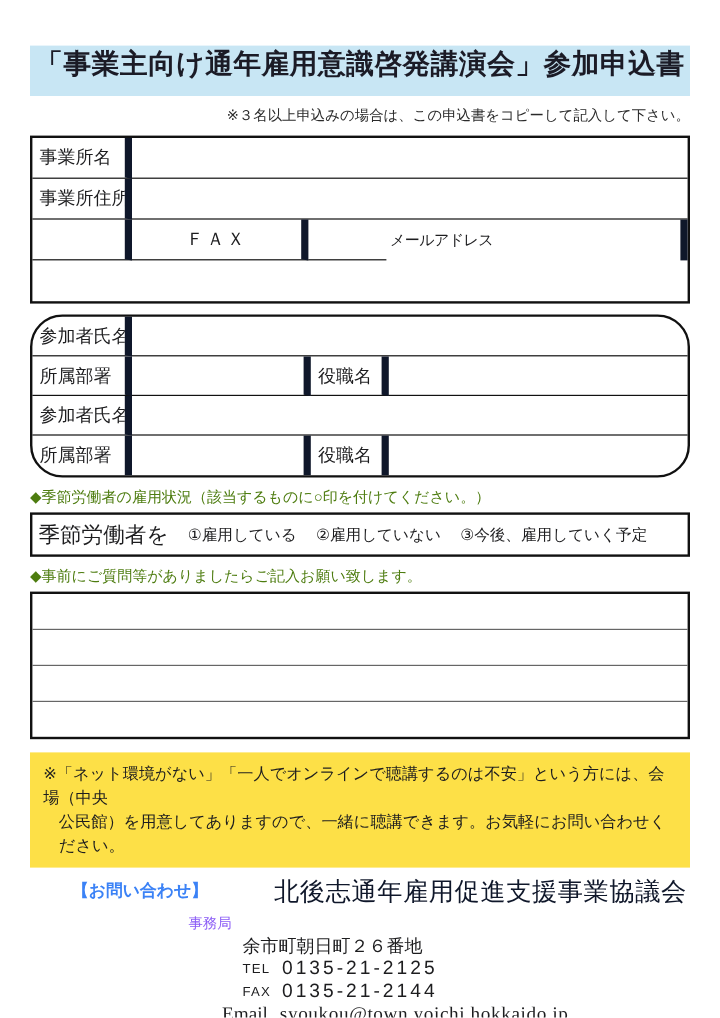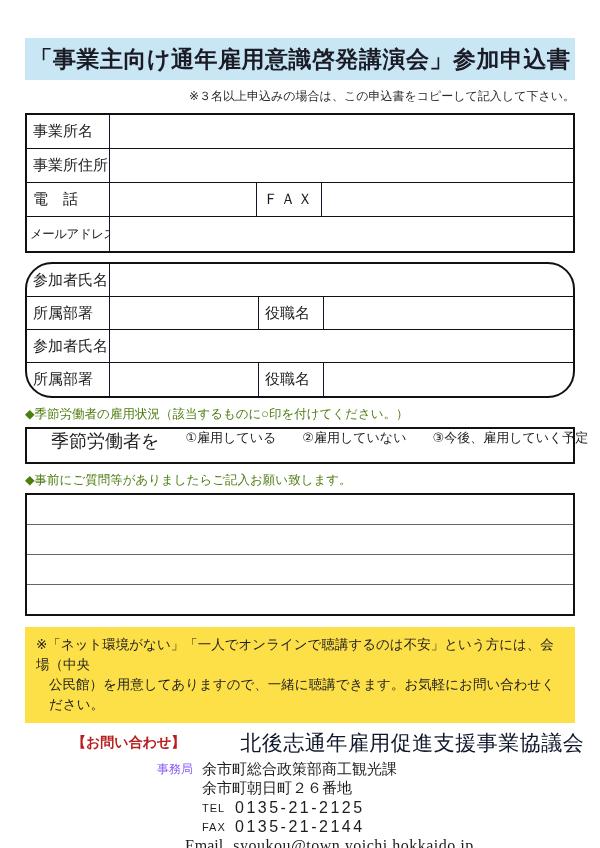--- a/index.html
+++ b/index.html
@@ -10,21 +10,21 @@
     font-family:"Liberation Sans","DejaVu Sans",sans-serif;
     color:#1d1d1f;
     overflow:hidden;
   }
 
   
   .title-bar {
     margin:38px 25px 0;
     height:42px;
     background:#c8e6f4;
-    display:flex; align-items:center; justify-content:center;
+    display:flex; justify-content:center;
   }
   .title-text {
     font-size:23px; font-weight:bold; color:#1b1b26; letter-spacing:0.5px;
     white-space:nowrap;
   }
 
   .copy-note {
     margin:8px 25px 0;
     text-align:right;
     font-size:12px; color:#2a2a2a;
@@ -34,21 +34,21 @@
   .form-table {
     margin:9px 25px 0;
     border:2px solid #111;
     display:grid;
     background:#fff;
   }
   .office-table       { margin-top:8px; grid-template-columns:83px 147px 65px 1fr; grid-auto-rows:34px; }
   .participants-table { grid-template-columns:83px 149px 65px 1fr; grid-auto-rows:33px;border-radius:27px; }
 
   .cell {
-    border-right:1px solid #0f172a;
+    border-right:6px solid #0f172a;
     border-bottom:1px solid #111;
     display:flex; align-items:center;
     overflow:hidden;
   }
   .cell.lbl { padding:0 6px; font-size:15px; white-space:nowrap; }
   .cell.sm  { font-size:12.5px; letter-spacing:-0.5px; padding:0 3px; }
   .cell.ctr { justify-content:center; padding:0; letter-spacing:2px; }
   .span3    { grid-column:span 3; }
   .no-r     { border-right:none; }
   .no-b     { border-bottom:none; }
@@ -58,23 +58,23 @@
     margin:8px 25px 0;
     font-size:12.5px; color:#4d7c0f;
     white-space:nowrap;
   }
 
   
   .options-box {
     margin:4px 25px 0;
     border:2px solid #111;
     height:33px;
-    display:flex; align-items:flex-start;
-    padding:0 24px;
-    gap:26px;
+    display:flex; align-items:center;
+    padding:0 5px;
+    gap:16px;
     white-space:nowrap;
   }
   .options-subject { font-size:18px; color:#1d1d1f; }
   .option-item     { font-size:13px; color:#1d1d1f; }
 
   
   .question-box {
     margin:4px 25px 0;
     border:2px solid #111;
   }
@@ -90,21 +90,21 @@
     color:#1d1d1f;
   }
   .venue-line2 { padding-left:13px; }
 
   
   .contact-row {
     margin:6px 0 0 60px;
     display:flex; align-items:center; gap:10px;
     white-space:nowrap;
   }
-  .contact-label { font-size:14px; font-weight:bold; color:#b91c1c;margin-left:12px; }
+  .contact-label { font-size:14px; font-weight:bold; color:#3b82f6; }
   .org-name      { font-size:21px; font-weight:normal; color:#0f172a; letter-spacing:0.5px;margin-left:45px; }
 
   .contact-details { margin:3px 0 0 157px; }
   .detail-row { height:19px; display:flex; align-items:center; white-space:nowrap; }
   .bureau-label { display:inline-block; width:45px; font-size:12px; color:#8b5cf6; }
   .detail-text  { font-size:15px; color:#1d1d1f; }
   .detail-indent { padding-left:45px; }
   .telfax-label { display:inline-block; width:33px; font-size:11px; letter-spacing:1px; color:#1d1d1f; }
   .telfax-num   { font-size:16px; letter-spacing:2.5px; color:#1d1d1f; }
   .email-row    { padding-left:28px; }
@@ -122,21 +122,20 @@
 
   <div class="copy-note">※３名以上申込みの場合は、この申込書をコピーして記入して下さい。</div>
 
   <div class="form-table office-table">
     <div class="cell lbl">事業所名</div>
     <div class="cell span3 no-r"></div>
 
     <div class="cell lbl">事業所住所</div>
     <div class="cell span3 no-r"></div>
 
-    <div class="cell lbl">電　話</div>
     <div class="cell"></div>
     <div class="cell lbl ctr">ＦＡＸ</div>
     <div class="cell no-r"></div>
 
     <div class="cell lbl sm no-b">メールアドレス</div>
     <div class="cell span3 no-r no-b"></div>
   </div>
 
   <div class="form-table participants-table">
     <div class="cell lbl">参加者氏名</div>
@@ -178,21 +177,20 @@
   </div>
 
   <div class="contact-row">
     <span class="contact-label">【お問い合わせ】</span>
     <span class="org-name">北後志通年雇用促進支援事業協議会</span>
   </div>
 
   <div class="contact-details">
     <div class="detail-row">
       <span class="bureau-label">事務局</span>
-      <span class="detail-text">余市町総合政策部商工観光課</span>
     </div>
     <div class="detail-row detail-indent">
       <span class="detail-text">余市町朝日町２６番地</span>
     </div>
     <div class="detail-row detail-indent">
       <span class="telfax-label">TEL</span>
       <span class="telfax-num">0135-21-2125</span>
     </div>
     <div class="detail-row detail-indent">
       <span class="telfax-label">FAX</span>

